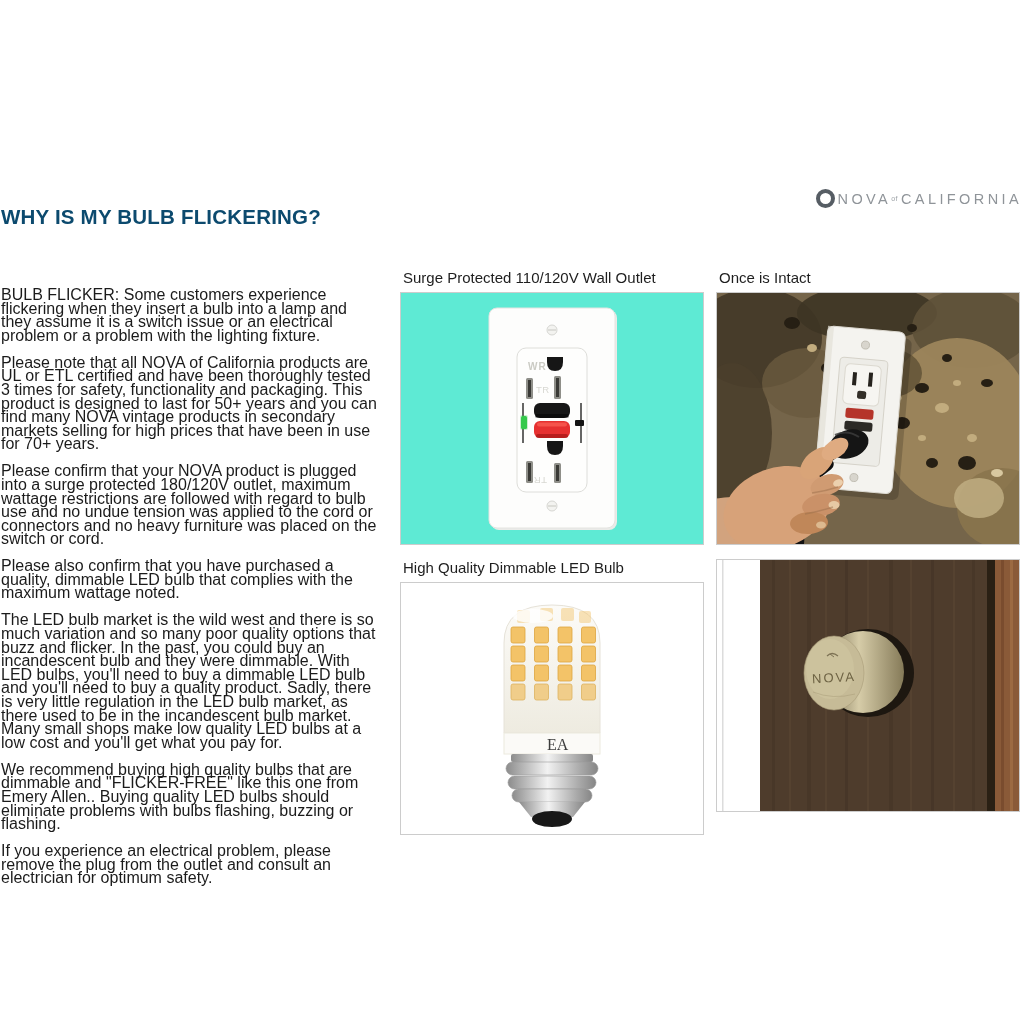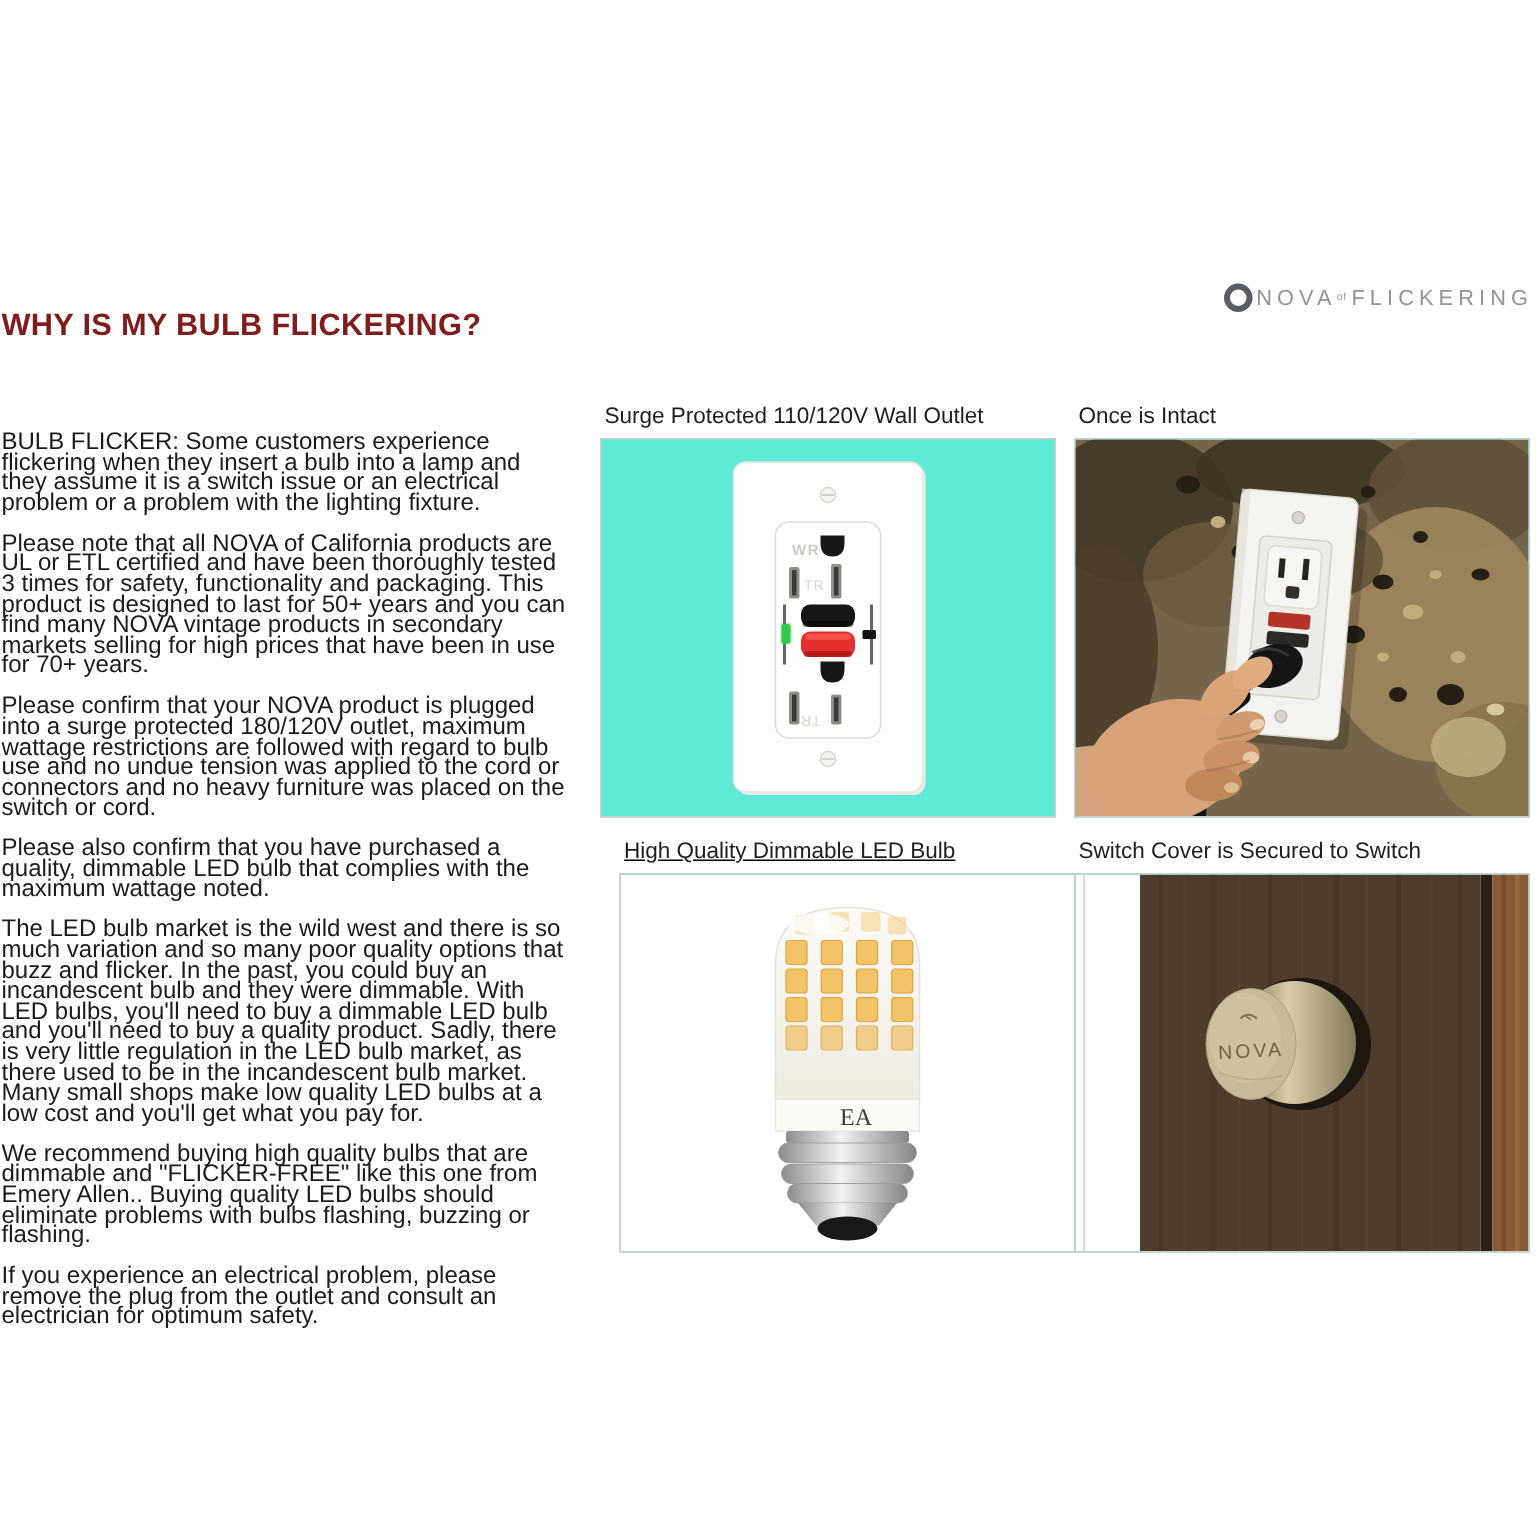--- a/index.html
+++ b/index.html
@@ -1,56 +1,56 @@
 <!DOCTYPE html>
 <html><head>
 <meta charset="utf-8">
 <style>
   html,body{margin:0;padding:0;background:#fff;}
   .canvas{position:relative;width:1024px;height:1024px;background:#ffffff;overflow:hidden;
           font-family:"Liberation Sans",sans-serif;}
 
   
   .page-title{position:absolute;left:1px;top:191px;font-size:20.5px;font-weight:700;
-              color:#7f1d1d;letter-spacing:0.2px;}
+              color:#0c4a6e;letter-spacing:0.2px;}
   .logo{position:absolute;top:189px;right:2px;display:flex;align-items:center;color:#8f9499;}
   .logo-ring{width:11px;height:11px;border:4.5px solid #565d64;border-radius:50%;margin-right:3px;}
   .logo-word{font-size:14.5px;letter-spacing:3.4px;color:#8f9499;}
   .logo-of{font-size:7px;letter-spacing:0.5px;color:#9aa0a5;margin:0 3px 0 0;}
 
   
   .body-col{position:absolute;left:1px;top:288px;width:379px;font-size:16px;
             line-height:13.6px;color:#1b1b1b;}
   .body-col p{margin:0 0 13.4px 0;}
 
   
   .figure{position:absolute;width:304px;}
   .fig-caption{font-size:15px;color:#1e1e1e;height:20px;margin:0 0 3px 0;padding-left:3px;
                white-space:nowrap;}
   .frame{width:302px;height:251px;border:1px solid #cccccc;background:#5eead4;overflow:hidden;}
   .fig-outlet{left:400px;top:269px;}
   .fig-cord{left:716px;top:269px;}
-  .fig-bulb{left:413px;top:559px;text-decoration:underline;}
+  .fig-bulb{left:400px;top:559px;}
   .fig-switch{left:716px;top:559px;}
   svg{display:block;}
   svg text{font-family:"Liberation Sans",sans-serif;}
   .serif-text{font-family:"Liberation Serif",serif;}
 </style>
 </head>
 <body>
 
 <div class="canvas">
 
   <h1 class="page-title">WHY IS MY BULB FLICKERING?</h1>
 
   <div class="logo">
     <span class="logo-ring"></span>
     <span class="logo-word">NOVA</span>
     <span class="logo-of">of</span>
-    <span class="logo-word">FLICKERING</span>
+    <span class="logo-word">CALIFORNIA</span>
   </div>
 
   <div class="body-col">
     <p>BULB FLICKER: Some customers experience flickering when they insert a bulb into a lamp and they assume it is a switch issue or an electrical problem or a problem with the lighting fixture.</p>
     <p>Please note that all NOVA of California products are UL or ETL certified and have been thoroughly tested 3 times for safety, functionality and packaging. This product is designed to last for 50+ years and you can find many NOVA vintage products in secondary markets selling for high prices that have been in use for 70+ years.</p>
     <p>Please confirm that your NOVA product is plugged into a surge protected 180/120V outlet, maximum wattage restrictions are followed with regard to bulb use and no undue tension was applied to the cord or connectors and no heavy furniture was placed on the switch or cord.</p>
     <p>Please also confirm that you have purchased a quality, dimmable LED bulb that complies with the maximum wattage noted.</p>
     <p>The LED bulb market is the wild west and there is so much variation and so many poor quality options that buzz and flicker. In the past, you could buy an incandescent bulb and they were dimmable. With LED bulbs, you'll need to buy a dimmable LED bulb and you'll need to buy a quality product. Sadly, there is very little regulation in the LED bulb market, as there used to be in the incandescent bulb market. Many small shops make low quality LED bulbs at a low cost and you'll get what you pay for.</p>
     <p>We recommend buying high quality bulbs that are dimmable and "FLICKER-FREE" like this one from Emery Allen.. Buying quality LED bulbs should eliminate problems with bulbs flashing, buzzing or flashing.</p>
     <p>If you experience an electrical problem, please remove the plug from the outlet and consult an electrician for optimum safety.</p>
@@ -217,21 +217,20 @@
         <rect x="105" y="179" width="92" height="13" rx="6.5" fill="url(#metalV)" stroke="#9a9a9a" stroke-width="0.6"></rect>
         <rect x="107" y="193" width="88" height="13" rx="6.5" fill="url(#metalV)" stroke="#9a9a9a" stroke-width="0.6"></rect>
         <rect x="111" y="206" width="80" height="13" rx="6.5" fill="url(#metalV)" stroke="#9a9a9a" stroke-width="0.6"></rect>
         <path d="M118,219 L184,219 L172,234 L130,234 Z" fill="url(#metalV)"></path>
         <ellipse cx="151" cy="236" rx="20" ry="8" fill="#181818"></ellipse>
       </svg>
     </div>
   </div>
 
   <div class="figure fig-switch">
-    <div class="fig-caption">Switch Cover is Secured to Switch</div>
     <div class="frame">
       <svg width="302" height="251" viewBox="0 0 302 251">
         <defs>
           <linearGradient id="brassSide" x1="0" y1="0" x2="1" y2="0">
             <stop offset="0" stop-color="#6f6549"></stop>
             <stop offset="0.45" stop-color="#d6cca8"></stop>
             <stop offset="1" stop-color="#857a58"></stop>
           </linearGradient>
         </defs>
         <rect width="302" height="251" fill="#ffffff"></rect>

